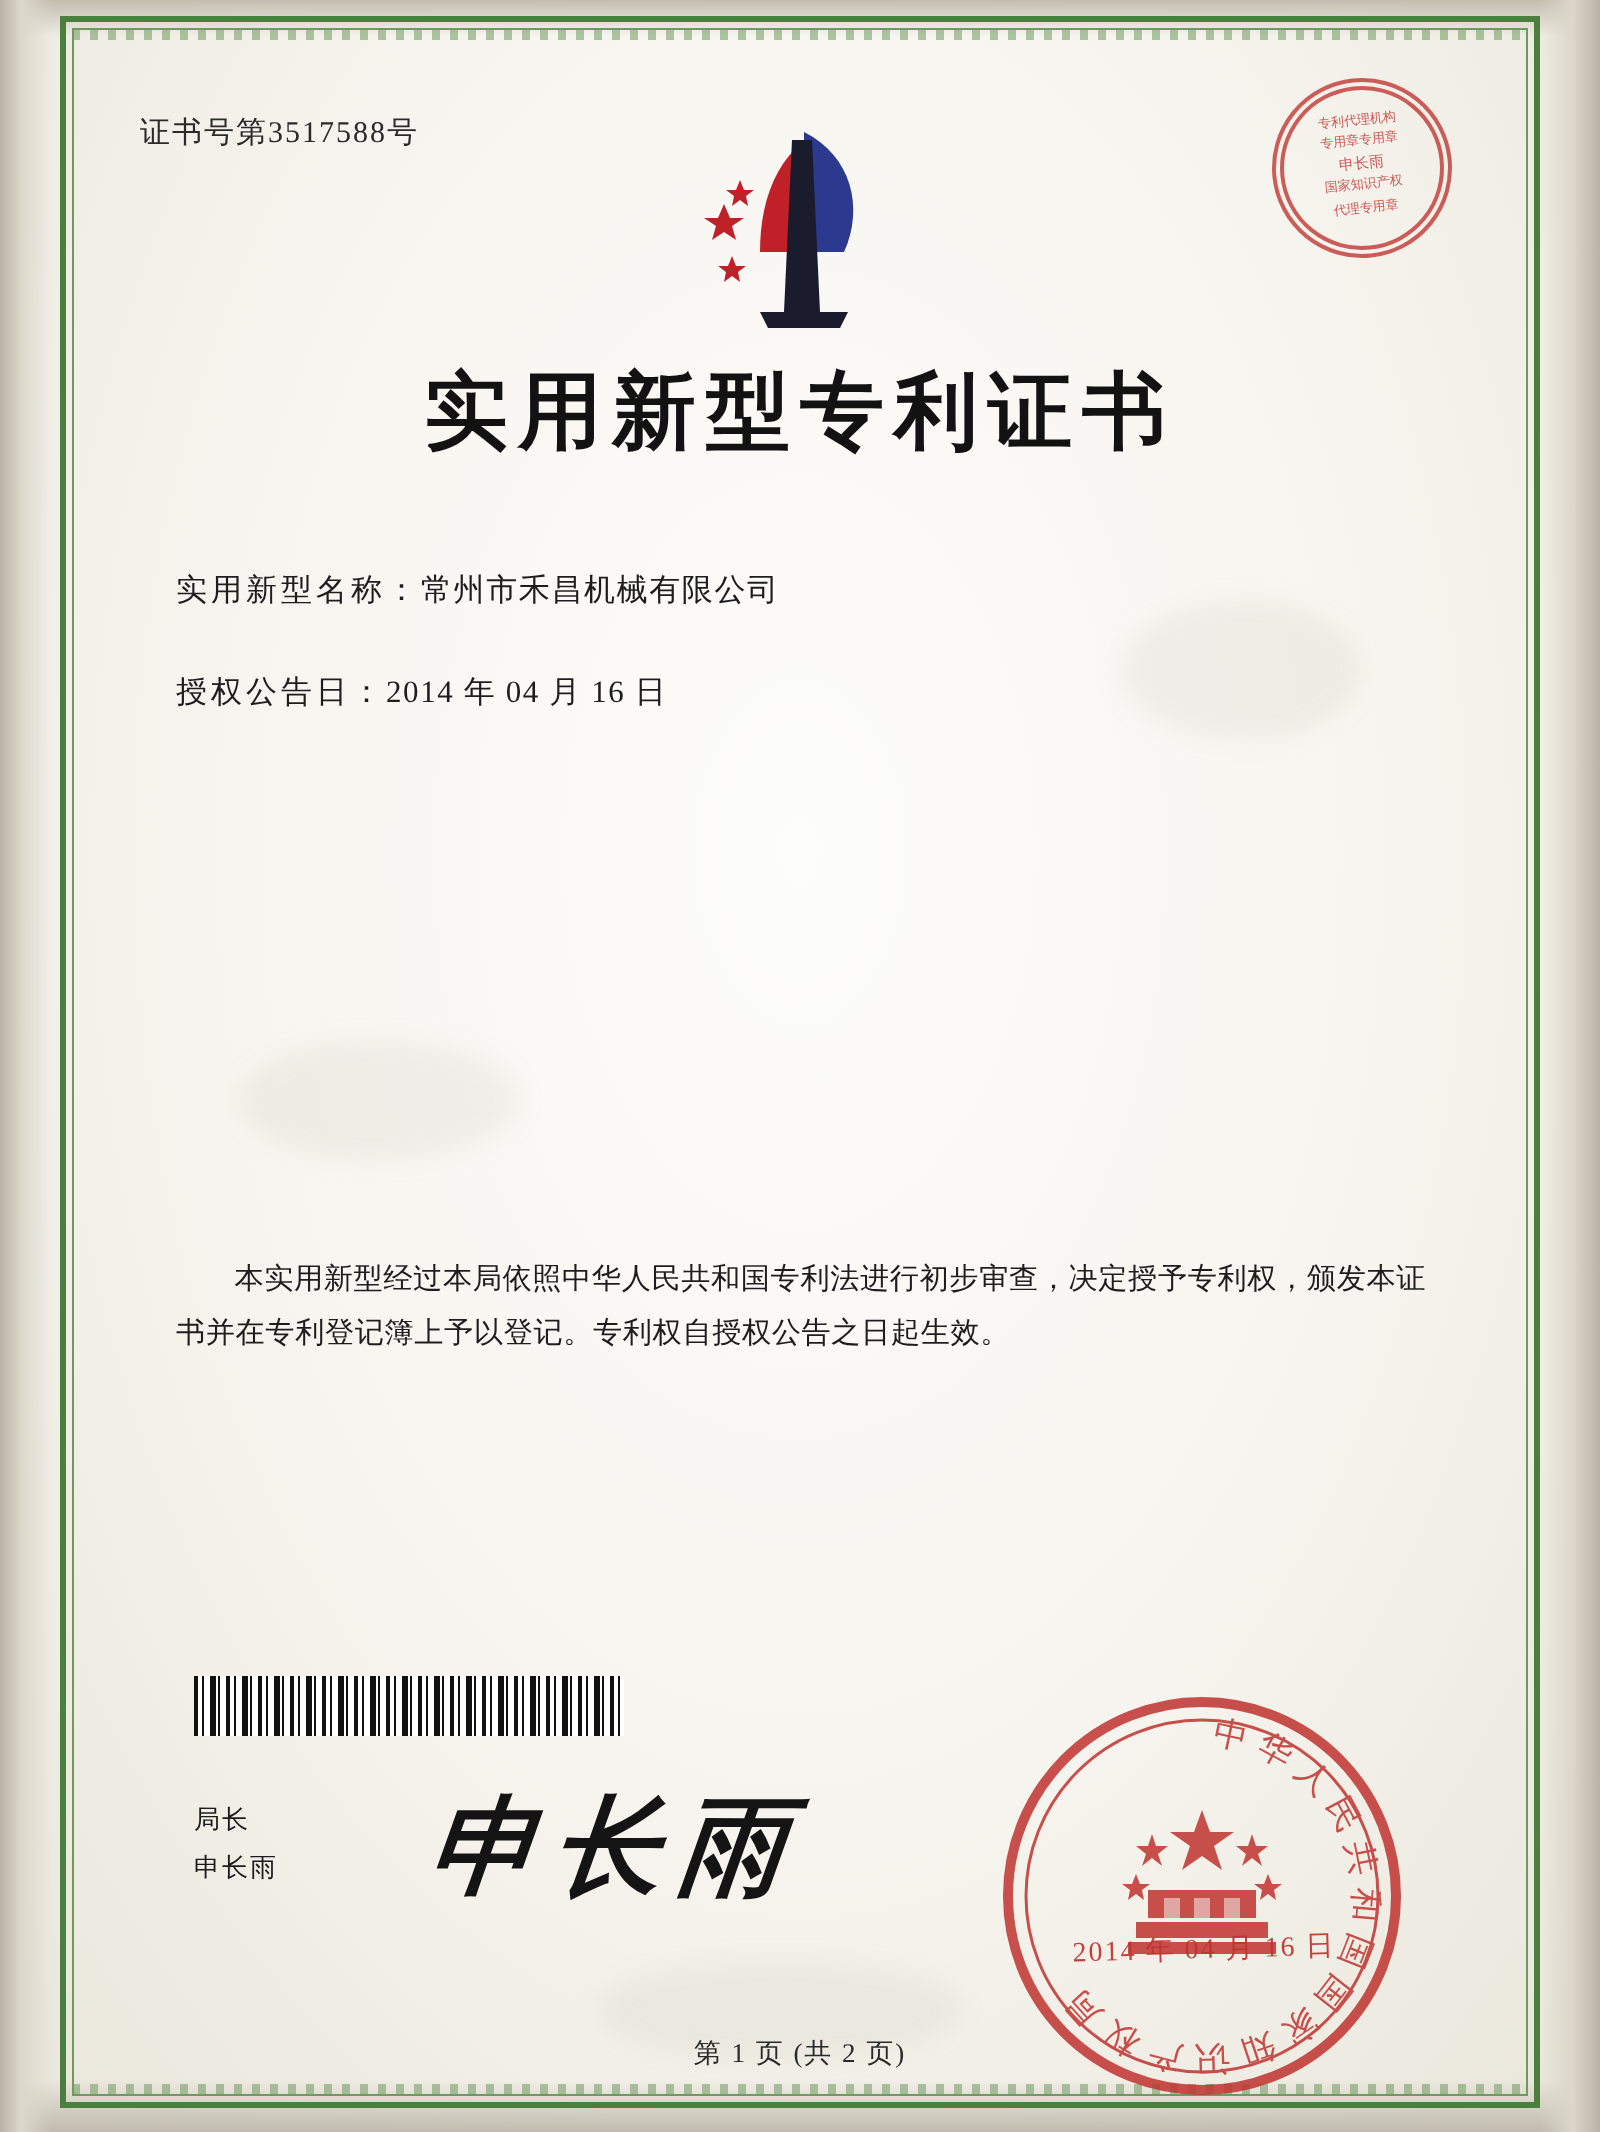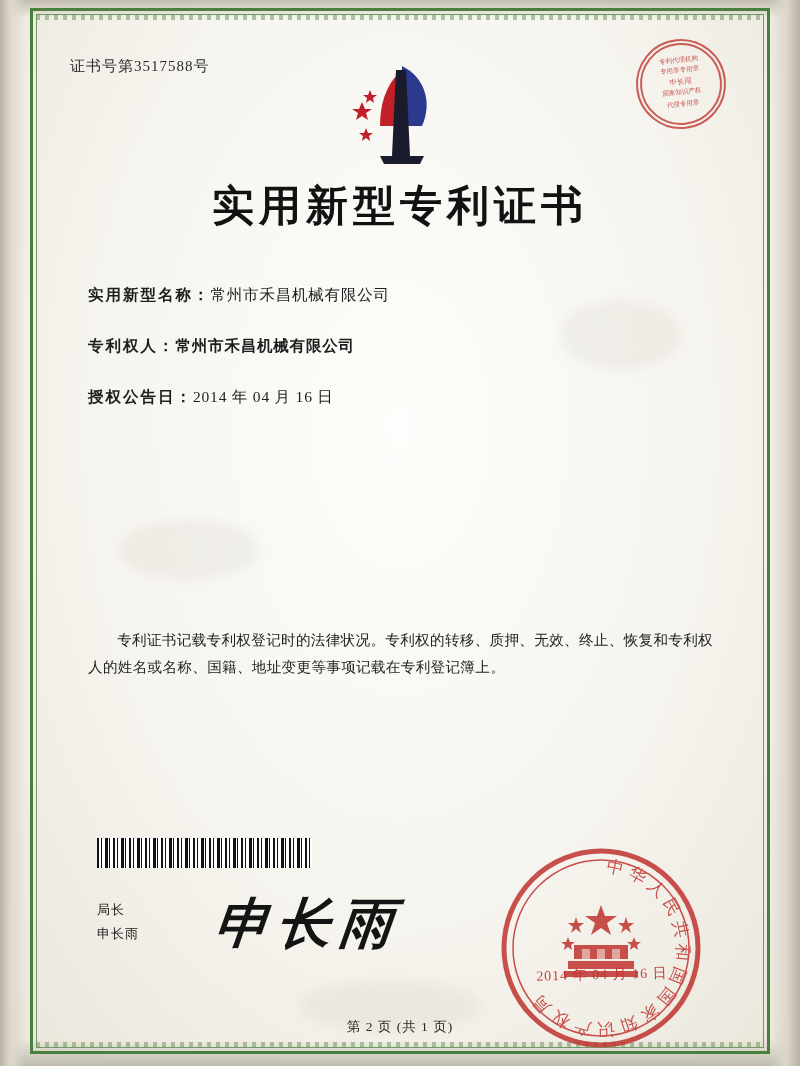--- a/index.html
+++ b/index.html
@@ -118,21 +118,21 @@
     left: 88px; top: 285px;
     width: 620px;
   }
   .field {
     font-size: 15.5px;
     color: #1d1d1d;
     margin-bottom: 30px;
     white-space: nowrap;
     letter-spacing: .6px;
   }
-  .field .lbl { letter-spacing: 2px; font-weight: bold; }
+  .field .lbl { letter-spacing: 2px; }
   .field .val { letter-spacing: .8px; }
   .field.bold .val { font-weight: bold; }
 
   .body-text {
     position: absolute;
     left: 88px; top: 627px;
     width: 625px;
     font-size: 14.6px;
     line-height: 27px;
     color: #1d1d1d;
@@ -266,30 +266,27 @@
       </g>
     </svg>
   </div>
 
   <div class="title">实用新型专利证书</div>
 
   <div class="fields">
     <div class="field">
       <span class="lbl">实用新型名称：</span><span class="val">常州市禾昌机械有限公司</span>
     </div>
-    <div class="field bold">
-      <span class="lbl">专利权人：</span><span class="val">常州市禾昌机械有限公司</span>
-    </div>
     <div class="field">
       <span class="lbl">授权公告日：</span><span class="val">2014 年 04 月 16 日</span>
     </div>
   </div>
 
   <div class="body-text">
-    <p>专利证书记载专利权登记时的法律状况。专利权的转移、质押、无效、终止、恢复和专利权人的姓名或名称、国籍、地址变更等事项记载在专利登记簿上。</p>
+    <p>本实用新型经过本局依照中华人民共和国专利法进行初步审查，决定授予专利权，颁发本证书并在专利登记簿上予以登记。专利权自授权公告之日起生效。</p>
   </div>
 
   <div class="barcode"></div>
 
   <div class="signature-block">
     <div>局长</div>
     <div>申长雨</div>
   </div>
   <div class="handwriting">申长雨</div>
 
@@ -317,15 +314,15 @@
           <path id="ringpath" d="M 103,103 m -76,0 a 76,76 0 1,1 152,0 a 76,76 0 1,1 -152,0"></path>
         </defs>
         <text fill="#c0332f" font-size="17" font-family="DejaVu Serif, serif" letter-spacing="5">
           <textPath href="#ringpath" startOffset="26%">中华人民共和国国家知识产权局</textPath>
         </text>
       </g>
     </svg>
   </div>
   <div class="seal-date">2014 年 04 月 16 日</div>
 
-  <div class="page-footer">第 2 页 (共 1 页)</div>
+  <div class="page-footer">第 1 页 (共 2 页)</div>
 
 </div>
 
 </body></html>

